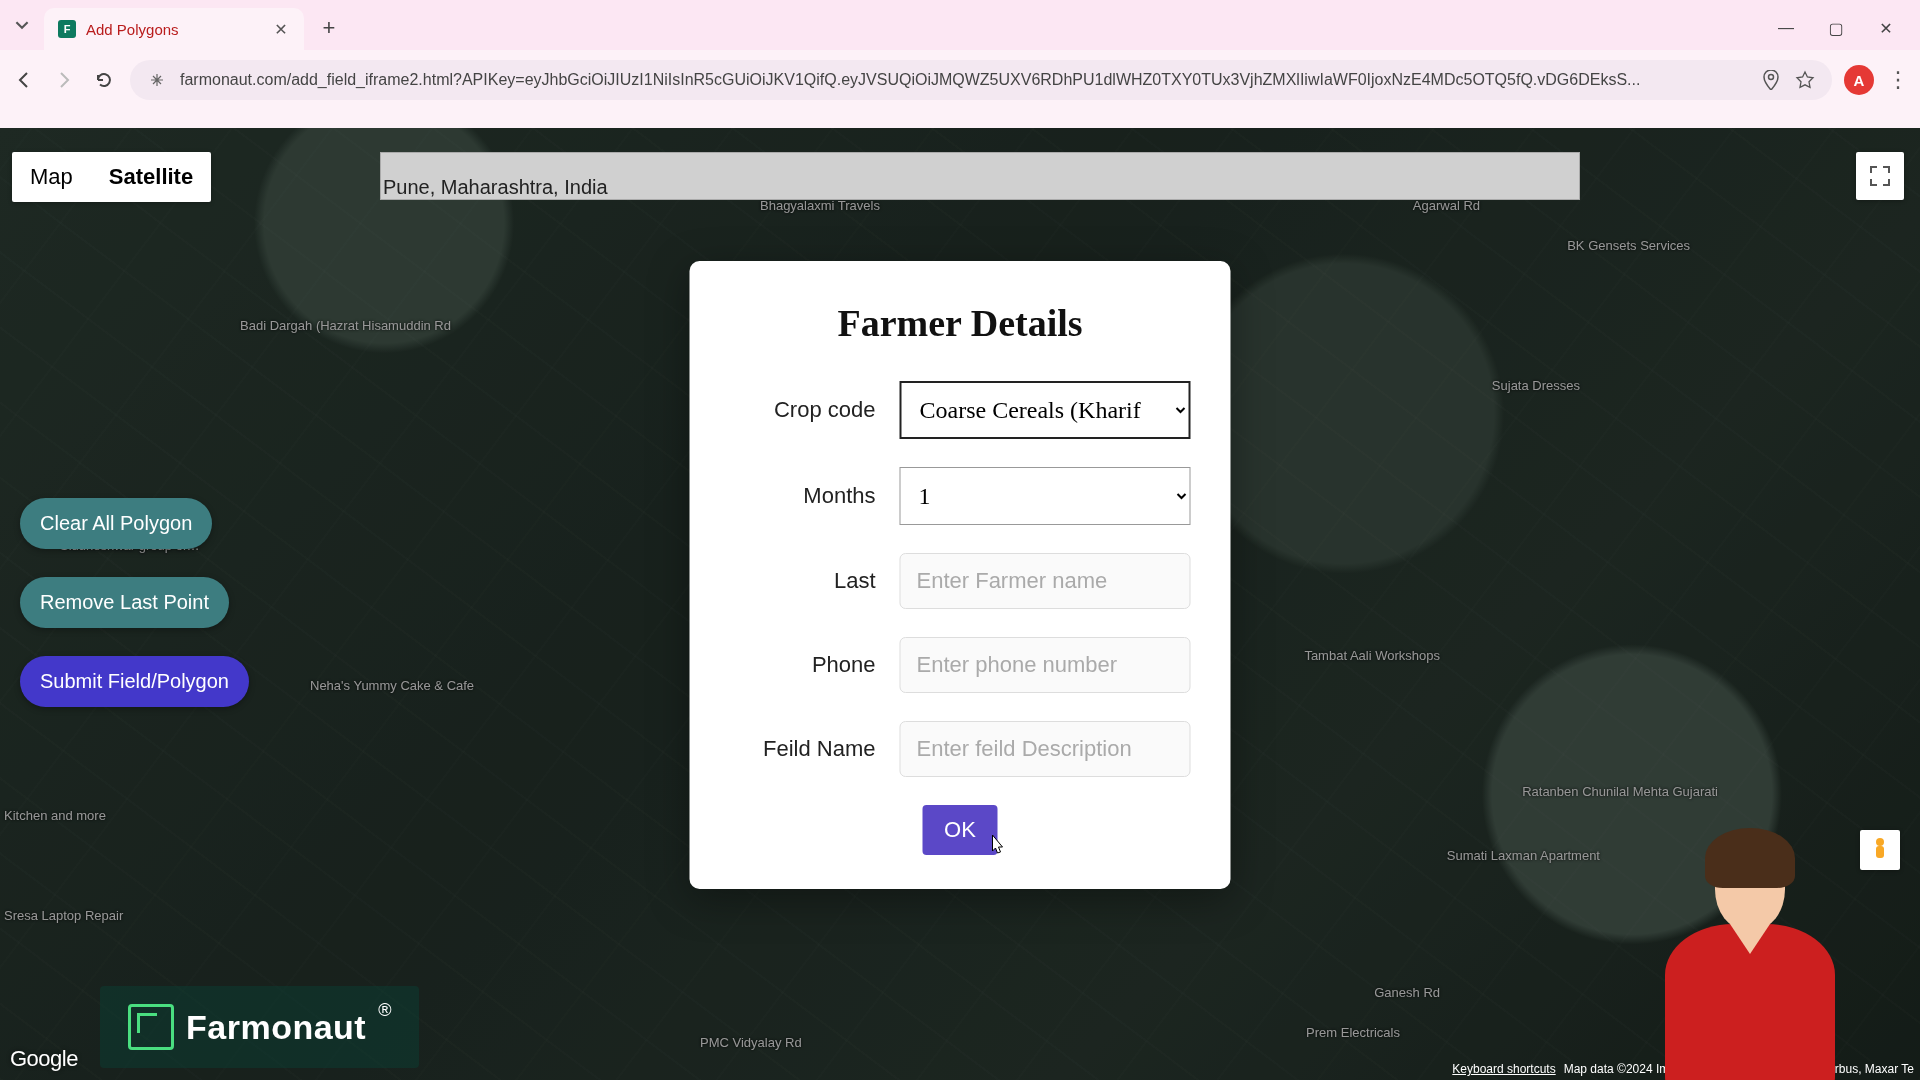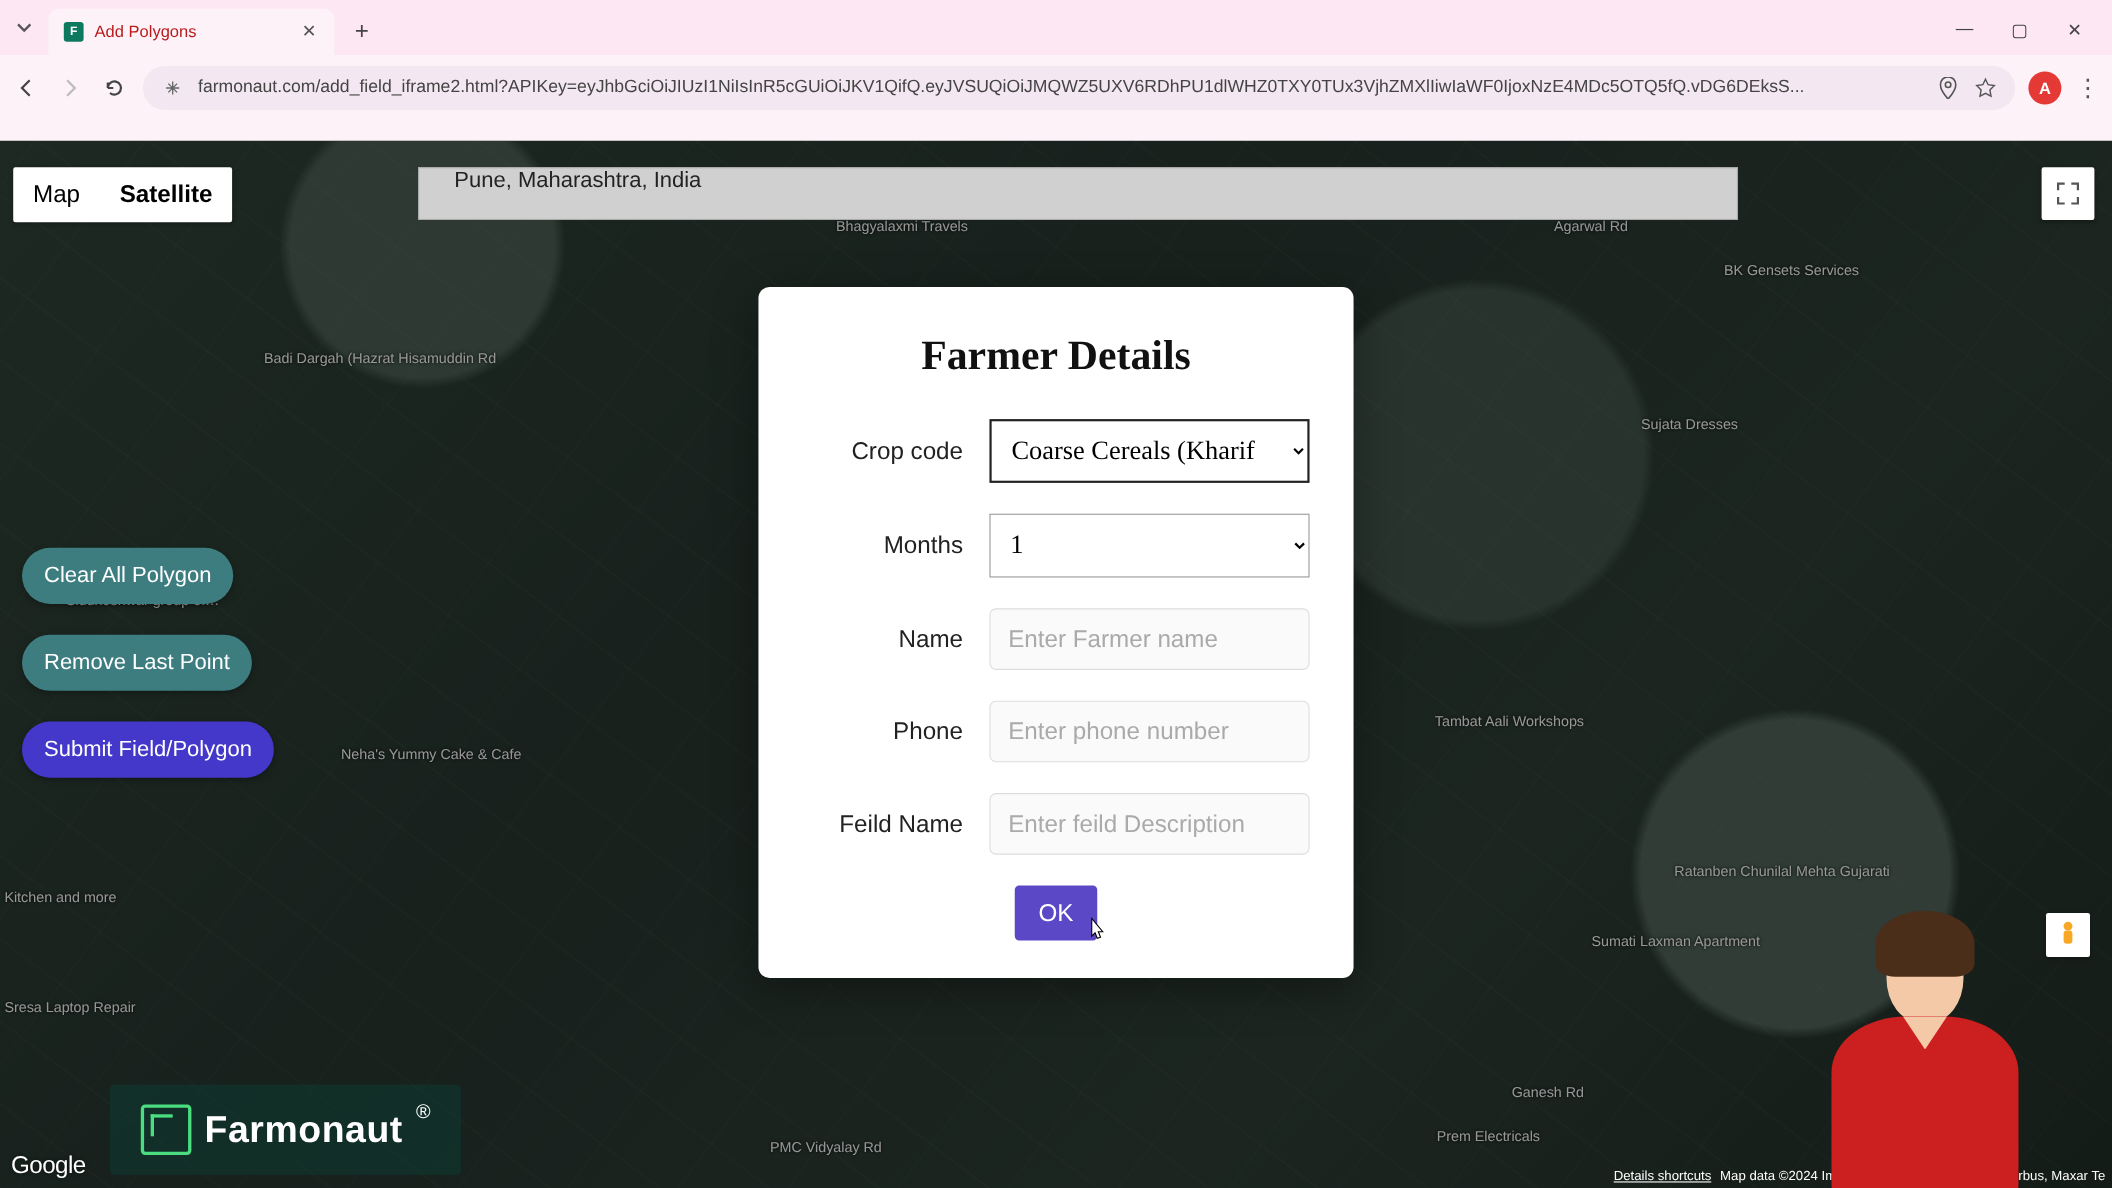--- a/index.html
+++ b/index.html
@@ -39,21 +39,21 @@
   .dim-overlay { position:absolute; inset:0; background: rgba(0,0,0,0.35); }
 
   
   .map-label { position:absolute; color:#e8e8e8; font-size:13px; text-shadow:0 0 3px #000; pointer-events:none; white-space:nowrap;}
 
   
   .maptype-toggle { position:absolute; top: 24px; left: 12px; display:flex; background:#fff; border-radius:2px; box-shadow:0 1px 4px rgba(0,0,0,.3);}
   .maptype-toggle div { padding: 12px 18px; font-size:22px; color:#000; cursor:pointer;}
   .maptype-toggle div.active { font-weight:bold; }
 
-  .search-box { position:absolute; top:24px; left:380px; right:340px; height:48px; background:#d0d0d0; border:1px solid #aaa; display:flex; align-items:flex-start; padding:0 32px; font-size:20px; color:#222;}
+  .search-box { position:absolute; top:24px; left:380px; right:340px; height:48px; background:#d0d0d0; border:1px solid #aaa; display:flex; align-items:flex-end; padding:0 2px; font-size:20px; color:#222;}
 
   .fullscreen-btn { position:absolute; top:24px; right:16px; width:48px; height:48px; background:#fff; border-radius:2px; box-shadow:0 1px 4px rgba(0,0,0,.3); display:flex; align-items:center; justify-content:center; cursor:pointer;}
 
   .left-actions { position:absolute; left:20px; top:370px; display:flex; flex-direction:column; gap:28px;}
   .act-btn { padding: 14px 20px; border-radius:26px; color:#fff; font-size:20px; cursor:pointer; white-space:nowrap; width:fit-content; box-shadow:0 2px 6px rgba(0,0,0,.3);}
   .act-teal { background:#3d7d80; }
   .act-indigo { background:#4338ca; }
 
   .pegman { position:absolute; right:20px; bottom:210px; width:40px; height:40px; background:#fff; border-radius:2px; display:flex; align-items:center; justify-content:center; box-shadow:0 1px 4px rgba(0,0,0,.3);}
   .pegman svg { fill:#f9a825; }
@@ -201,21 +201,21 @@
 
   <div class="google-logo">Google</div>
 
   <div class="brand-logo">
     <div class="brand-mark"></div>
     <div class="brand-text">Farmonaut</div>
     <div class="brand-r">®</div>
   </div>
 
   <div class="attribution">
-    <span>Details shortcuts</span>
+    <span>Keyboard shortcuts</span>
     <span style="text-decoration:none;">Map data ©2024 Imagery ©2024 Airbus, CNES / Airbus, Maxar Te</span>
   </div>
 
   <div class="assistant-fig">
     <div class="assistant-head">
       <div class="assistant-hair"></div>
     </div>
     <div class="assistant-body">
       <div class="assistant-collar"></div>
     </div>
@@ -236,21 +236,21 @@
     <div class="form-row">
       <div class="form-label">Months</div>
       <div class="form-control">
         <select class="sel light">
           <option>1</option>
         </select>
       </div>
     </div>
 
     <div class="form-row">
-      <div class="form-label">Name</div>
+      <div class="form-label">Last</div>
       <div class="form-control">
         <input class="inp" type="text" placeholder="Enter Farmer name" style="">
       </div>
     </div>
 
     <div class="form-row">
       <div class="form-label">Phone</div>
       <div class="form-control">
         <input class="inp" type="text" placeholder="Enter phone number" style="">
       </div>

